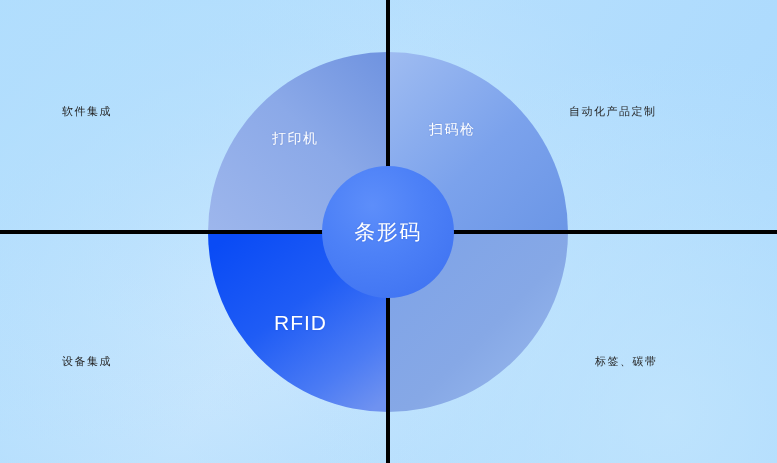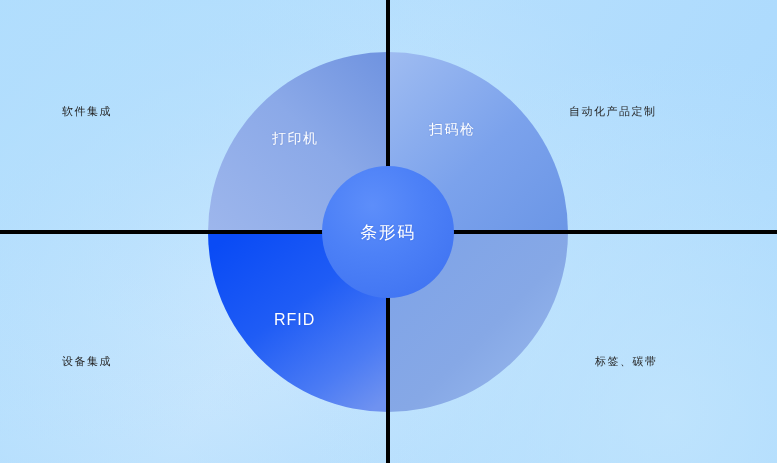--- a/index.html
+++ b/index.html
@@ -80,39 +80,39 @@
     border-radius: 50%;
     background:
       radial-gradient(circle at 38% 30%, #5d8efa 0%, #4d81f7 40%, #4276f3 78%, #527ff5 100%);
     z-index: 8;
     display: flex;
     align-items: center;
     justify-content: center;
   }
   .core-label {
     color: #ffffff;
-    font-size: 17px;
+    font-size: 21px;
     letter-spacing: 1.5px;
     white-space: nowrap;
     text-shadow: 0 0 2px rgba(30,60,160,0.25);
   }
 
   
   .ring-label {
     position: absolute;
     color: #ffffff;
     font-size: 14px;
     letter-spacing: 1.5px;
     white-space: nowrap;
     z-index: 7;
     text-shadow: 0 0 2px rgba(30,60,160,0.22);
   }
   .rl-printer  { left: 272px; top: 130px; }
   .rl-scanner  { left: 429px; top: 121px; }
-  .rl-rfid     { left: 274px; top: 311px; font-size: 16px; letter-spacing: 1px; }
+  .rl-rfid     { left: 274px; top: 311px; font-size: 21px; letter-spacing: 1px; }
   .rl-rental   { left: 430px; top: 311px; }
 
   
   .corner-label {
     position: absolute;
     color: #262626;
     font-size: 11px;
     letter-spacing: 1.5px;
     white-space: nowrap;
     z-index: 5;

